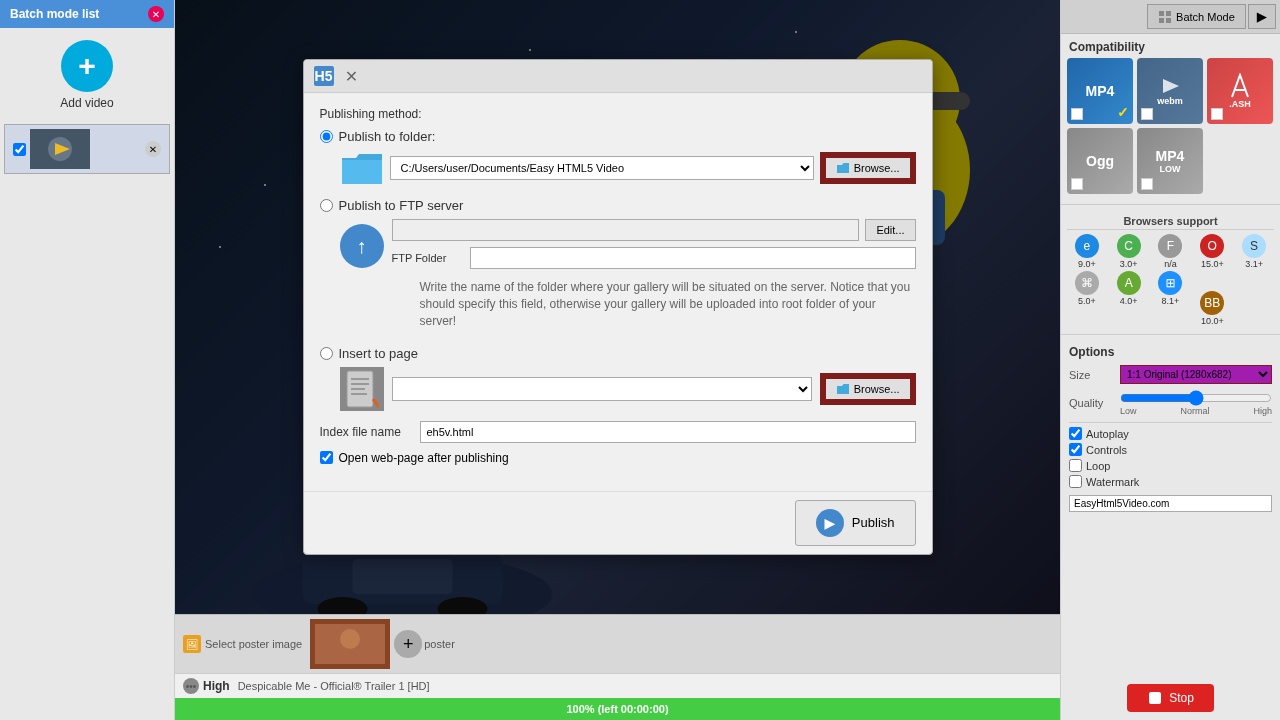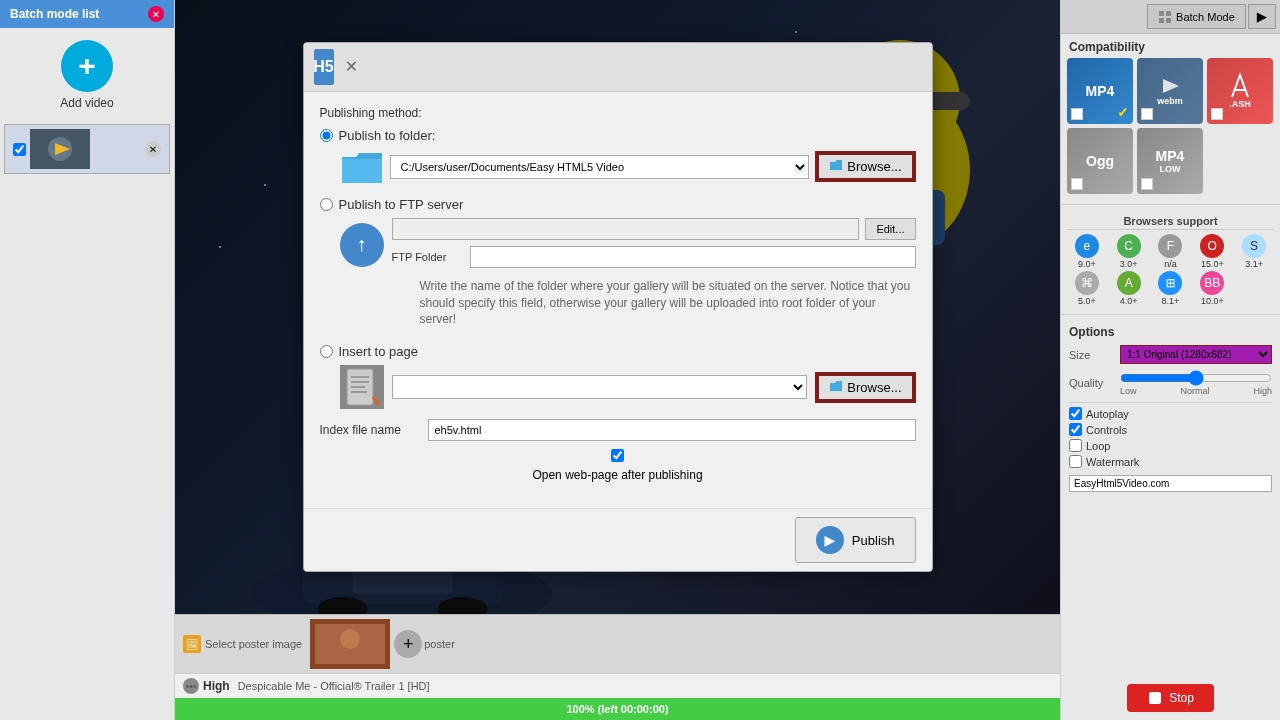--- a/index.html
+++ b/index.html
@@ -69,21 +69,21 @@
     .browser-item { display: flex; flex-direction: column; align-items: center; font-size: 9px; color: #333; }
     .browser-icon { width: 24px; height: 24px; border-radius: 50%; display: flex; align-items: center; justify-content: center; font-size: 12px; margin-bottom: 1px; }
     .b-ie { background: #1e88e5; color: white; }
     .b-chrome { background: #4caf50; color: white; }
     .b-grey { background: #999; color: white; }
     .b-opera { background: #cc2222; color: white; }
     .b-safari { background: #aaddff; color: #333; }
     .b-ios { background: #aaa; color: white; }
     .b-android { background: #66aa33; color: white; }
     .b-win { background: #1e90ff; color: white; }
-    .b-bb { background: #ec4899; color: white; }
+    .b-bb { background: #a16207; color: white; margin-top: 20px; }
 
     
     .options-section { padding: 6px 8px; }
     .options-title { font-size: 12px; font-weight: bold; color: #333; margin-bottom: 6px; }
     .option-row { display: flex; align-items: center; gap: 6px; margin-bottom: 6px; font-size: 11px; }
     .option-label { color: #555; width: 45px; }
     .size-select { flex: 1; font-size: 10px; padding: 2px; border: 1px solid #7f1d1d; background: #a21caf; }
     .quality-slider-container { flex: 1; display: flex; flex-direction: column; }
     .quality-slider { width: 100%; }
     .quality-labels { display: flex; justify-content: space-between; font-size: 9px; color: #666; }
@@ -91,48 +91,48 @@
     .watermark-input { width: 100%; border: 1px solid #aaa; padding: 2px 4px; font-size: 10px; margin-top: 4px; }
 
     
     .stop-section { margin-top: auto; padding: 8px; display: flex; justify-content: center; }
     .stop-btn { background: #dd2222; color: white; border: none; border-radius: 4px; padding: 6px 20px; cursor: pointer; font-size: 12px; display: flex; align-items: center; gap: 6px; }
 
     
     .modal-overlay { position: absolute; top: 0; left: 0; right: 0; bottom: 0; background: rgba(0,0,0,0.4); z-index: 100; display: flex; align-items: center; justify-content: center; }
     .modal { background: #f0f0f0; border: 1px solid #aaa; border-radius: 4px; width: 630px; box-shadow: 0 4px 20px rgba(0,0,0,0.4); }
     .modal-header { background: #e0e0e0; border-bottom: 1px solid #ccc; padding: 6px 10px; display: flex; align-items: center; gap: 8px; border-radius: 4px 4px 0 0; }
-    .modal-icon { width: 20px; height: 36px; background: #4488cc; border-radius: 2px; display: flex; align-items: center; justify-content: center; color: white; font-size: 16px; font-weight: bold; }
+    .modal-icon { width: 20px; height: 20px; background: #4488cc; border-radius: 2px; display: flex; align-items: center; justify-content: center; color: white; font-size: 14px; font-weight: bold; }
     .modal-title { font-size: 13px; font-weight: bold; color: #333; flex: 1; }
     .modal-close { background: none; border: none; font-size: 16px; cursor: pointer; color: #666; width: 20px; height: 20px; display: flex; align-items: center; justify-content: center; }
     .modal-body { padding: 14px 16px; }
     .publish-method-label { font-size: 12px; color: #333; margin-bottom: 8px; }
     .radio-group { margin-bottom: 8px; }
     .radio-row { display: flex; align-items: center; gap: 6px; margin-bottom: 6px; }
     .radio-row input[type=radio] { margin: 0; }
     .radio-label { font-size: 13px; color: #333; }
     .folder-row { display: flex; align-items: center; gap: 6px; margin-bottom: 12px; margin-left: 20px; }
     .folder-path-select { flex: 1; border: 1px solid #aaa; padding: 4px 6px; font-size: 11px; background: white; }
-    .browse-btn { background: #e0e0e0; border: 4px solid #7f1d1d; padding: 4px 10px; font-size: 13px; cursor: pointer; display: flex; gap: 4px; }
+    .browse-btn { background: #e0e0e0; border: 6px solid #7f1d1d; padding: 4px 10px; font-size: 11px; cursor: pointer; display: flex; align-items: center; gap: 4px; }
     .ftp-section { margin-left: 20px; margin-bottom: 8px; }
     .ftp-row { display: flex; gap: 6px; margin-bottom: 6px; }
     .ftp-server-input { flex: 1; border: 1px solid #aaa; padding: 4px; font-size: 11px; background: #eee; }
     .edit-btn { background: #e0e0e0; border: 1px solid #aaa; padding: 4px 10px; font-size: 11px; cursor: pointer; }
     .ftp-upload-icon { width: 44px; height: 44px; background: #4488cc; border-radius: 50%; display: flex; align-items: center; justify-content: center; color: white; font-size: 20px; }
     .ftp-folder-row { display: flex; align-items: center; gap: 8px; margin-bottom: 4px; }
     .ftp-folder-label { font-size: 11px; color: #333; width: 70px; }
     .ftp-folder-input { flex: 1; border: 1px solid #aaa; padding: 4px; font-size: 11px; background: white; }
     .ftp-hint { font-size: 12px; color: #666; line-height: 1.4; margin-left: 80px; margin-bottom: 16px; }
     .insert-section { margin-left: 20px; margin-bottom: 8px; }
     .insert-input { flex: 1; border: 1px solid #aaa; padding: 4px; font-size: 11px; background: white; }
     .insert-icon { width: 44px; height: 44px; background: #888; display: flex; align-items: center; justify-content: center; color: white; font-size: 10px; }
-    .index-row { display: flex; align-items: center; gap: 8px; margin-bottom: 8px; }
+    .index-row { display: flex; align-items: center; margin-bottom: 8px; }
     .index-label { font-size: 12px; color: #333; width: 100px; }
     .index-input { flex: 1; border: 1px solid #aaa; padding: 4px 6px; font-size: 11px; background: white; }
-    .open-webpage-row { display: flex; align-items: center; gap: 6px; margin-bottom: 12px; flex-direction: column; }
+    .open-webpage-row { display: flex; align-items: center; gap: 6px; margin-bottom: 12px; }
     .modal-footer { padding: 8px 16px; display: flex; justify-content: flex-end; border-top: 1px solid #ddd; }
     .publish-btn { background: #e8e8e8; border: 1px solid #aaa; padding: 8px 20px; font-size: 13px; cursor: pointer; display: flex; align-items: center; gap: 8px; border-radius: 3px; }
     .publish-btn-icon { width: 28px; height: 28px; background: #4488cc; border-radius: 50%; display: flex; align-items: center; justify-content: center; color: white; font-size: 14px; }
 
     
     .divider { height: 1px; background: #ccc; margin: 4px 0; }
 
     
     .stars { position: absolute; width: 100%; height: 100%; }
     .star { position: absolute; width: 2px; height: 2px; background: white; border-radius: 50%; }

